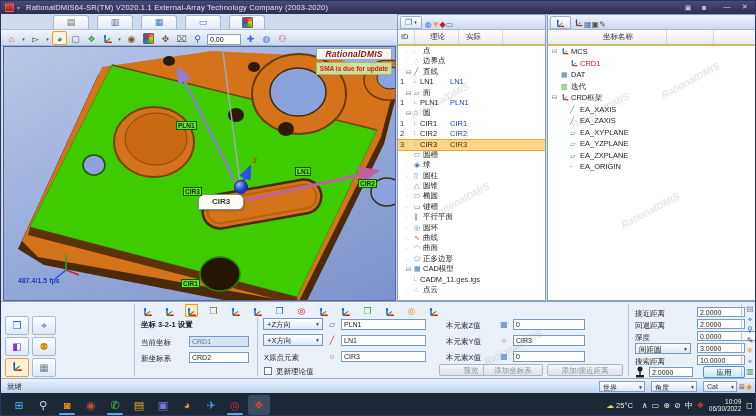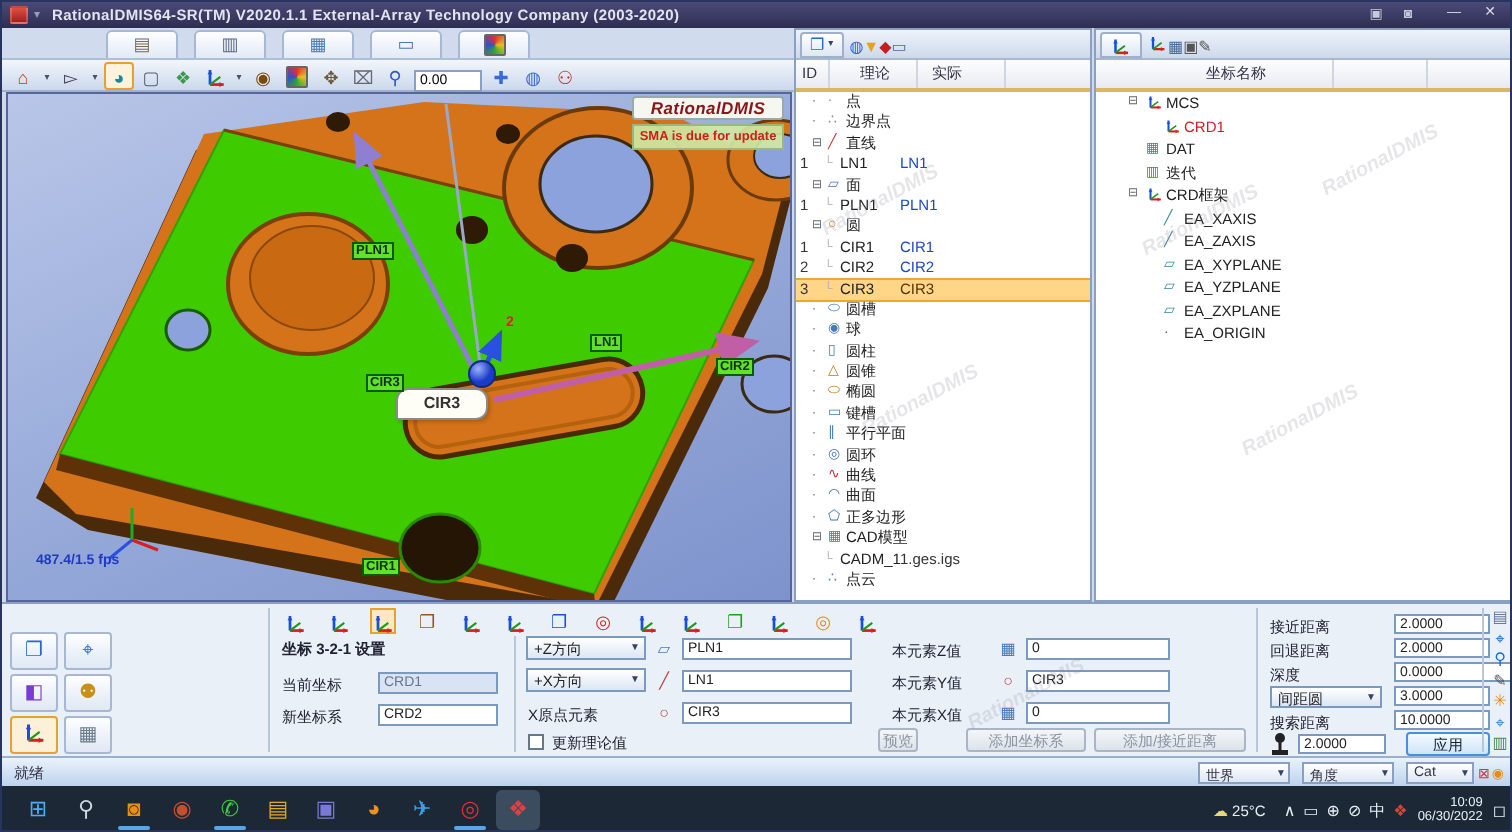--- a/index.html
+++ b/index.html
@@ -2,21 +2,21 @@
 <html><head>
 <meta charset="utf-8">
 <style>
   html,body{margin:0;padding:0;background:#222;}
   *{box-sizing:border-box;font-family:"Liberation Sans","DejaVu Sans",sans-serif;}
   #app{position:relative;width:756px;height:416px;overflow:hidden;background:#cfd9ea;border:1px solid #27355e;}
   
   .titlebar{position:absolute;left:0;top:0;width:756px;height:13px;background:linear-gradient(#4a4a78,#2e2e52);color:#e4e4f0;font-size:7.5px;display:flex;align-items:center;}
   .titlebar .ticon{width:9px;height:9px;margin:0 3px 0 4px;background:linear-gradient(#e05040,#a02020);border:1px solid #fff3;border-radius:1px;}
   .titlebar .tchev{color:#9a9ab8;font-size:6px;margin-right:6px;}
-  .titlebar .ttext{font-weight:bold;letter-spacing:.2px;}
+  .titlebar .ttext{font-weight:normal;letter-spacing:.2px;}
   .wbtn{position:absolute;top:1px;width:16px;height:10px;color:#d8d8e8;font-size:7px;text-align:center;line-height:10px;border-radius:2px;}
   .wicon{position:absolute;top:2px;width:14px;height:9px;font-size:7px;text-align:center;line-height:9px;color:#c8c8dc;}
   
   .rtabs{position:absolute;left:0;top:13px;width:396px;height:16px;background:#d0dbee;border-bottom:1px solid #aebfda;display:flex;align-items:flex-end;padding-left:52px;gap:8px;}
   .rtab{width:36px;height:14px;background:linear-gradient(#fdfeff,#e2eaf6);border:1px solid #a8b8d2;border-bottom:none;border-radius:3px 3px 0 0;text-align:center;font-size:9px;line-height:13px;}
   .toolbar{position:absolute;left:0;top:29px;width:396px;height:16px;background:linear-gradient(#f2f6fc,#ccd8ec);border-bottom:1px solid #9fb2d0;display:flex;align-items:center;padding-left:3px;gap:1px;}
   .tool{display:inline-block;min-width:15px;height:14px;text-align:center;font-size:9px;line-height:14px;border:1px solid transparent;border-radius:2px;}
   .tool.dd{min-width:7px;font-size:5px;color:#456;}
   .tool.boxed{border:1px solid #e8a030;background:#fdf2dc;}
   .tool input{width:34px;height:11px;font-size:7px;border:1px solid #8aa0c0;padding:0 2px;}
@@ -39,21 +39,21 @@
   .trow{position:relative;height:10.4px;font-size:7.5px;color:#222;line-height:10.4px;white-space:nowrap;}
   .trow.sel{background:#ffd687;outline:1px solid #eda733;}
   .trow span{position:absolute;top:0;}
   .tid{left:2px;color:#333;}
   .texp{left:8px;font-size:6px;color:#667;}
   .tic{left:16px;font-size:7px;}
   .tth{left:25px;}
   .tln{left:14px;color:#aab;font-size:6px;}
   .tth.c{left:22px;}
   .tact{left:52px;}
-  .crow{position:relative;height:11.5px;font-size:7.5px;color:#222;line-height:11.5px;white-space:nowrap;margin-left:12px;}
+  .crow{position:relative;height:11.5px;font-size:7.5px;color:#222;line-height:11.5px;white-space:nowrap;}
   .crow span{position:absolute;top:0;}
   .cexp{left:4px;font-size:6px;color:#667;}
   .cic{left:13px;font-size:7px;}
   .cth{left:23px;}
   .cic.c{left:22px;}
   .cth.c{left:32px;}
   .wm{position:absolute;color:#8c8c9a38;font-size:10px;font-style:italic;font-weight:bold;transform:rotate(-28deg);pointer-events:none;white-space:nowrap;}
   
   .bottom{position:absolute;left:0;top:300px;width:756px;height:77px;background:#eaf0f8;border-top:1px solid #8aa0c0;}
   .dock{position:absolute;left:4px;top:14px;width:128px;height:62px;}
@@ -544,21 +544,21 @@
     <div class="flabel" style="left:445px;top:19px">本元素Z值</div>
     <span class="ficon" style="left:498px;top:18px;color:#4a7ab5">▦</span>
     <input class="finput" style="left: 512px; top: 17px; width: 72px;" value="0">
     <div class="flabel" style="left:445px;top:35px">本元素Y值</div>
     <span class="ficon" style="left:498px;top:34px;color:#c04040">○</span>
     <input class="finput" style="left: 512px; top: 33px; width: 72px;" value="CIR3">
     <div class="flabel" style="left:445px;top:51px">本元素X值</div>
     <span class="ficon" style="left:498px;top:50px;color:#4a7ab5">▦</span>
     <input class="finput" style="left: 512px; top: 49px; width: 72px;" value="0">
 
-    <div class="fbtn" style="left:438px;top:62px;width:20px">预览</div>
+    <div class="fbtn" style="left:438px;top:62px;width:64px">预览</div>
     <div class="fbtn" style="left:482px;top:62px;width:60px">添加坐标系</div>
     <div class="fbtn" style="left:546px;top:62px;width:76px">添加/接近距离</div>
 
     <div class="vline" style="left:627px"></div>
     <div class="flabel" style="left:634px;top:7px">接近距离</div>
     <input class="finput" style="left: 696px; top: 5px; width: 48px; height: 10px;" value="2.0000">
     <div class="flabel" style="left:634px;top:19px">回退距离</div>
     <input class="finput" style="left: 696px; top: 17px; width: 48px; height: 10px;" value="2.0000">
     <div class="flabel" style="left:634px;top:31px">深度</div>
     <input class="finput" style="left: 696px; top: 29px; width: 64px; height: 10px;" value="0.0000">

